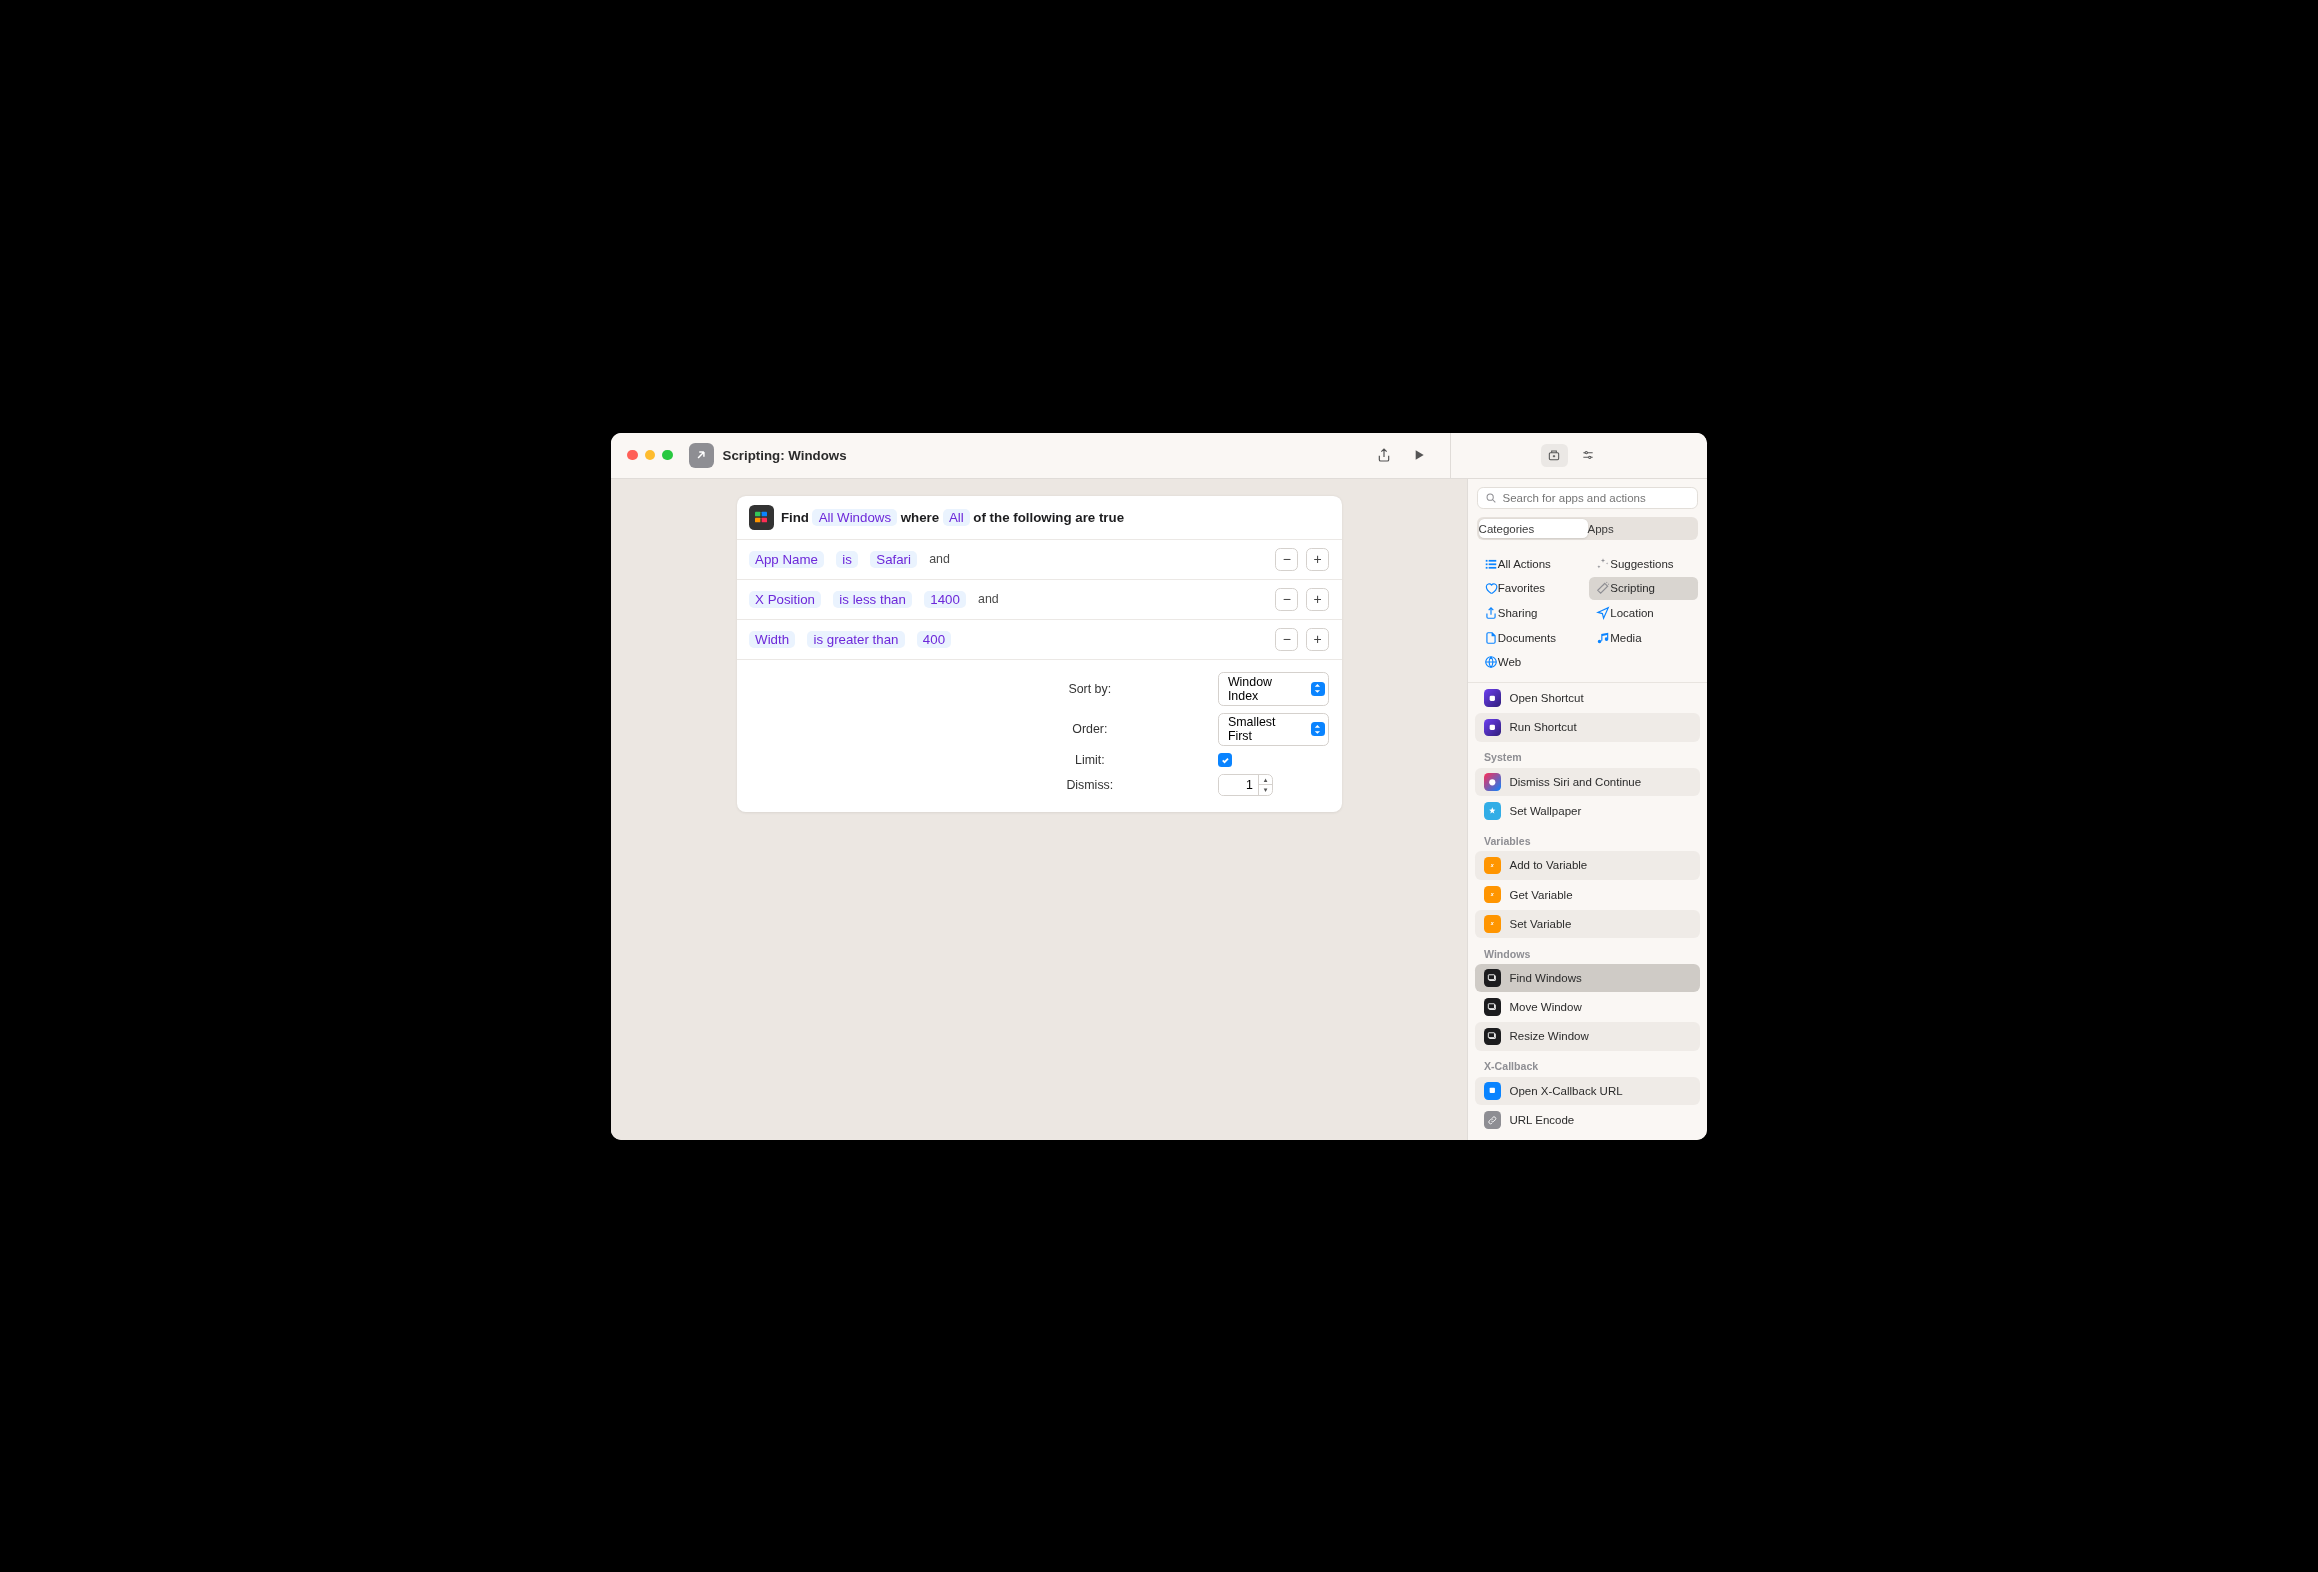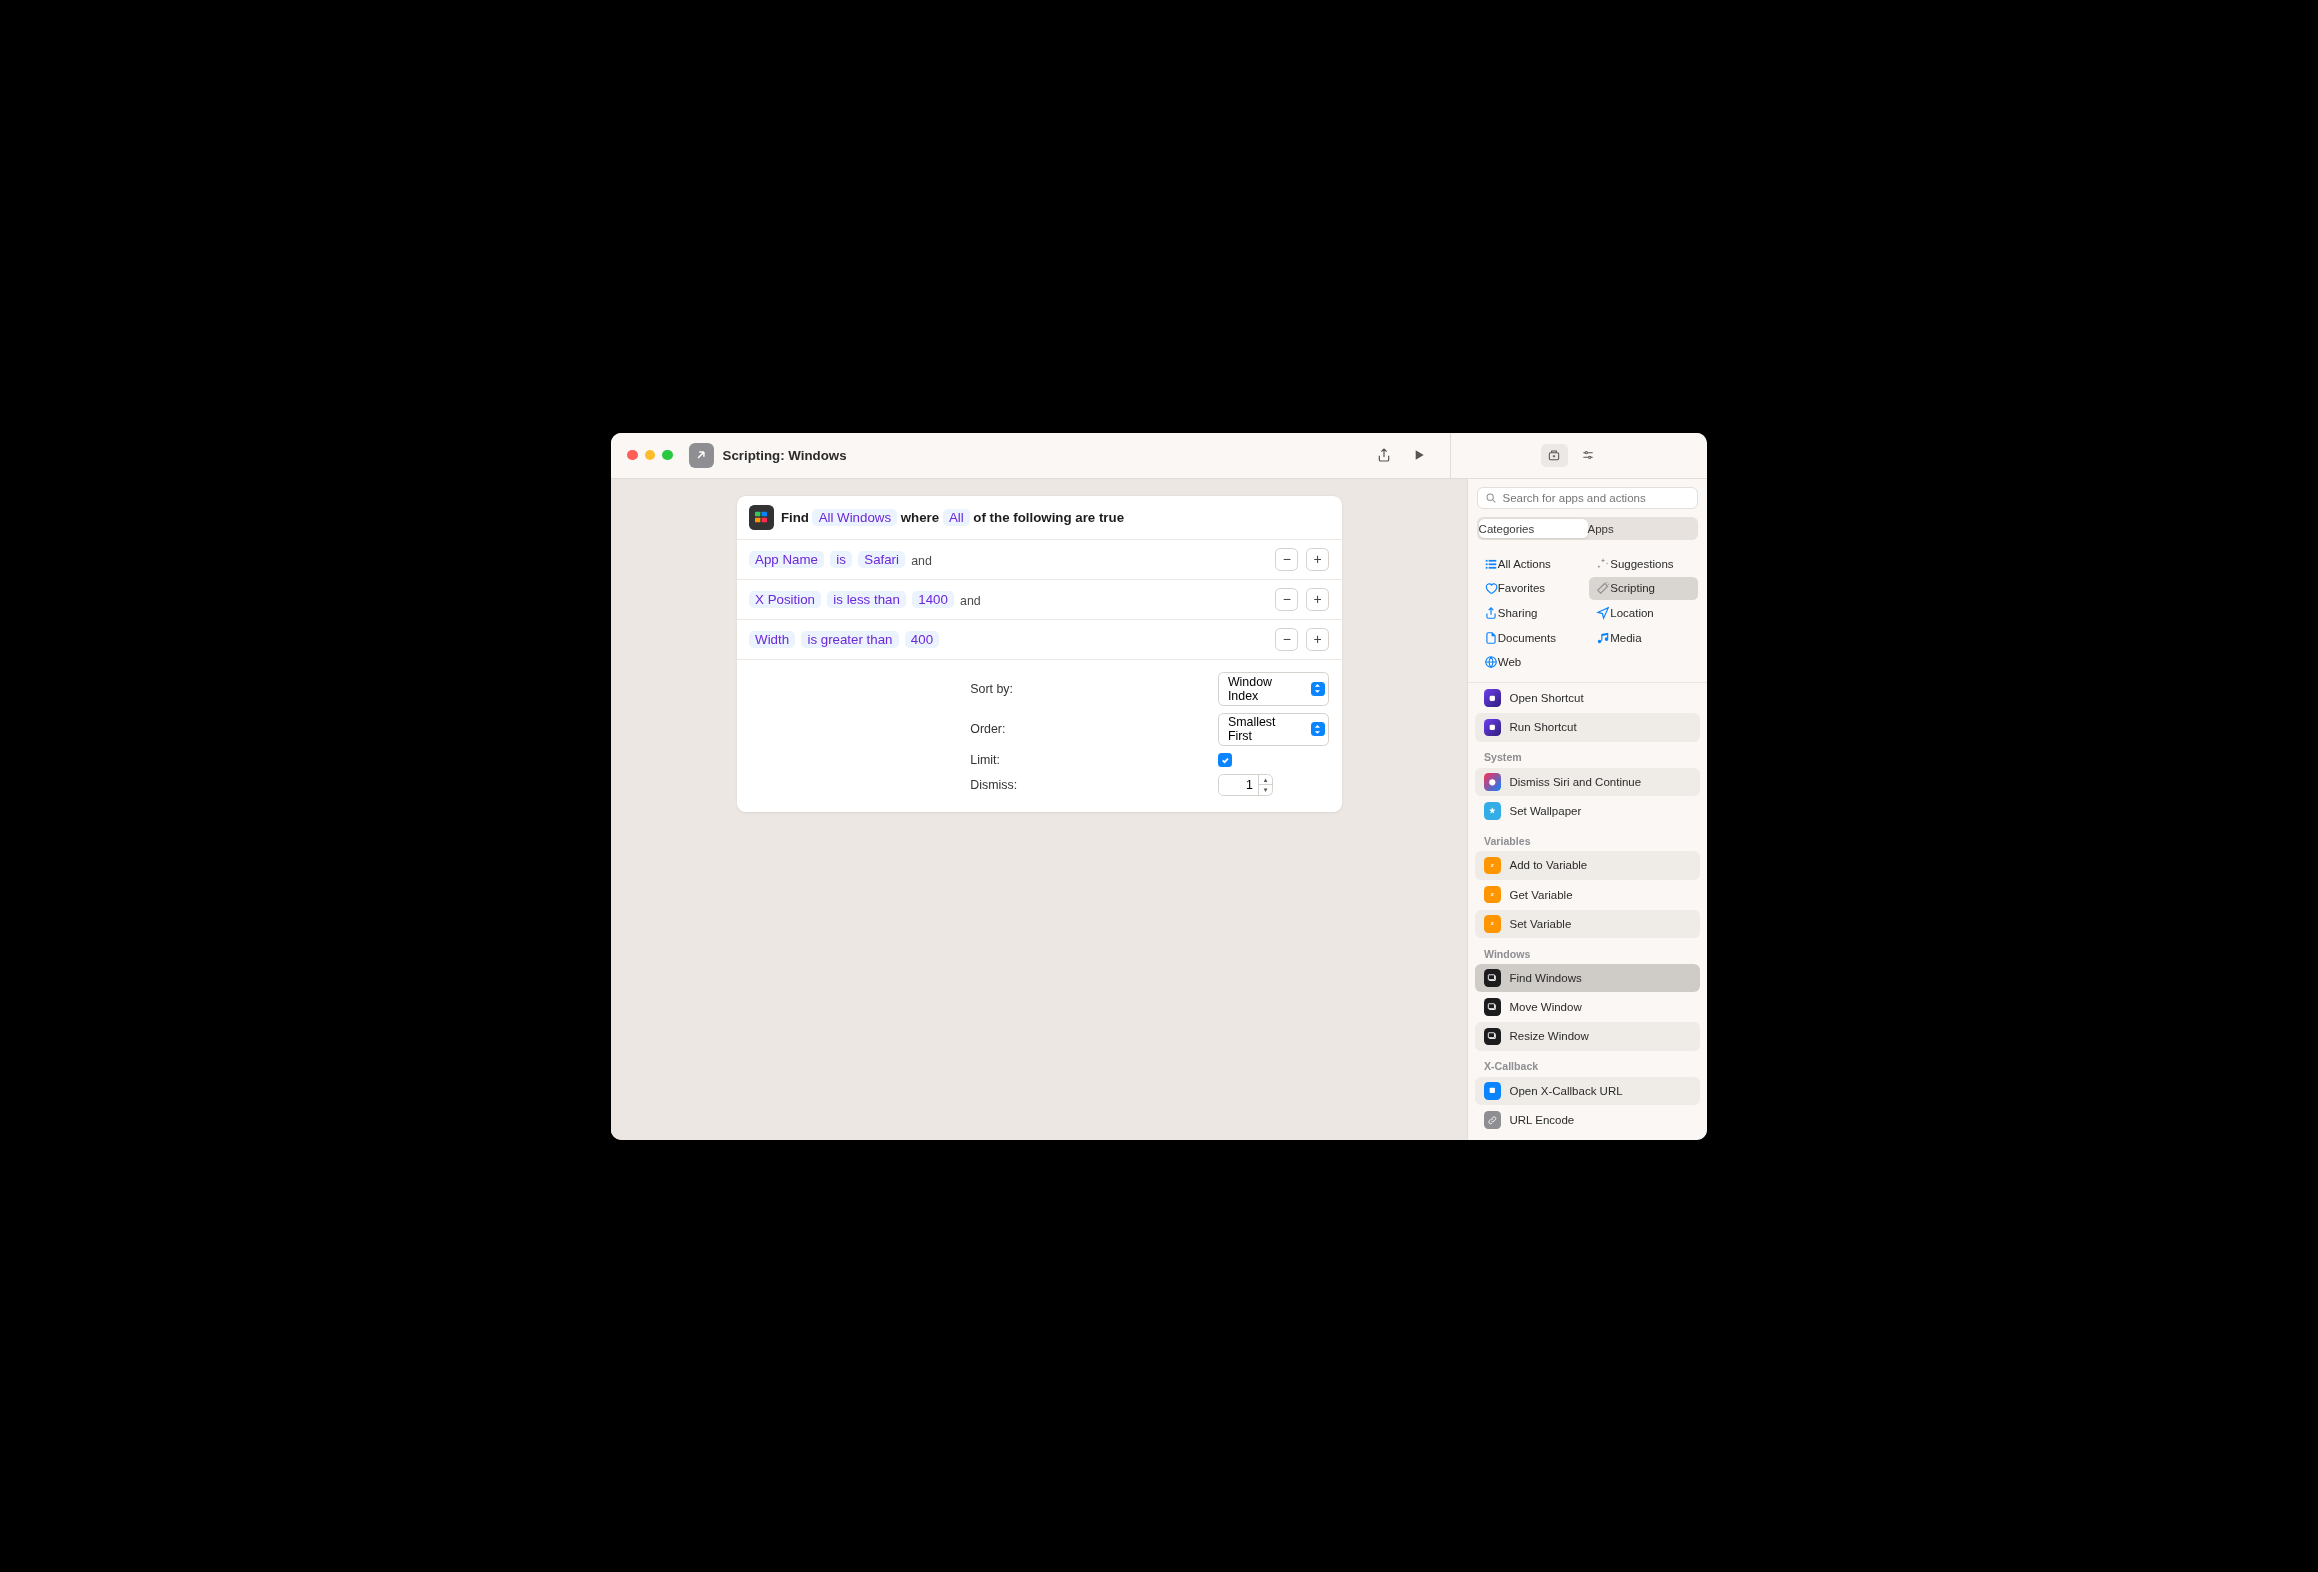--- a/index.html
+++ b/index.html
@@ -30,27 +30,27 @@
 .action-card { width: 605px; margin: 0 auto; background: #fff; border-radius: 8.8px; box-shadow: 0 0.9px 2.7px rgba(0,0,0,0.08); overflow: hidden; }
 .card-header { display: flex; align-items: center; padding: 8.8px 12.4px; gap: 7px; border-bottom: 0.9px solid #ebe8e5; }
 .card-appicon { width: 25px; height: 25px; border-radius: 5.3px; background: #333; display: flex; align-items: center; justify-content: center; flex-shrink: 0; }
 .card-appicon svg { width: 16px; height: 16px; }
 .header-text { font-size: 13.3px; color: #1d1d1f; display: flex; flex-wrap: wrap; gap: 3.5px; align-items: baseline; }
 .header-text .static { font-weight: 600; }
 .token { background: #eaf3fe; color: #6d28d9; padding: 0.9px 6.2px; border-radius: 5px; font-weight: 500; cursor: pointer; }
 
 .filter-row { display: flex; align-items: center; padding: 8px 12.4px; border-bottom: 0.9px solid #ebe8e5; font-size: 13.3px; gap: 4.4px; }
 .filter-row:last-of-type { border-bottom: none; }
-.filter-tokens { display: flex; gap: 6px; align-items: flex-end; flex: 1; flex-wrap: wrap; }
+.filter-tokens { display: flex; gap: 12px; align-items: center; flex: 1; flex-wrap: wrap; }
 .connector { color: #4b4b4b; font-weight: 500; font-size: 12.4px; }
 .pm-btn { width: 23px; height: 23px; border: 0.9px solid #d5d1cd; border-radius: 5.3px; background: #fff; display: flex; align-items: center; justify-content: center; cursor: pointer; margin-left: 3.5px; color: #444; font-size: 14px; }
 
 .options { padding: 8.8px 12.4px 12.4px; border-top: 0.9px solid #ebe8e5; }
 .opt-row { display: flex; align-items: center; justify-content: flex-end; gap: 8.8px; padding: 3.5px 0; }
-.opt-label { font-size: 12.4px; color: #333; text-align: left; width: 239px; }
+.opt-label { font-size: 12.4px; color: #333; text-align: center; width: 239px; }
 .select-pill { background: #fff; border: 0.9px solid #d5d1cd; border-radius: 5.3px; padding: 1.8px 3.5px 1.8px 8.8px; font-size: 12.4px; display: flex; align-items: center; gap: 8px; cursor: pointer; min-width: 111px; }
 .select-pill .chev { width: 14px; height: 14px; background: #0a84ff; border-radius: 3.5px; display: flex; align-items: center; justify-content: center; }
 .select-pill .chev svg { width: 8.8px; height: 8.8px; }
 .checkbox { width: 14px; height: 14px; border-radius: 3.5px; background: #0a84ff; display: flex; align-items: center; justify-content: center; cursor: pointer; }
 .checkbox svg { width: 8.8px; height: 8.8px; }
 .stepper { display: flex; align-items: center; border: 0.9px solid #d5d1cd; border-radius: 5.3px; overflow: hidden; }
 .stepper input { border: none; width: 39px; text-align: right; padding: 2.7px 5.3px; font-size: 12.4px; outline: none; }
 .stepper .arrows { width: 14px; display: flex; flex-direction: column; border-left: 0.9px solid #d5d1cd; }
 .stepper .arrows span { height: 9.7px; display: flex; align-items: center; justify-content: center; font-size: 6.2px; color: #555; cursor: pointer; }
 .stepper .arrows span:first-child { border-bottom: 0.9px solid #d5d1cd; }

